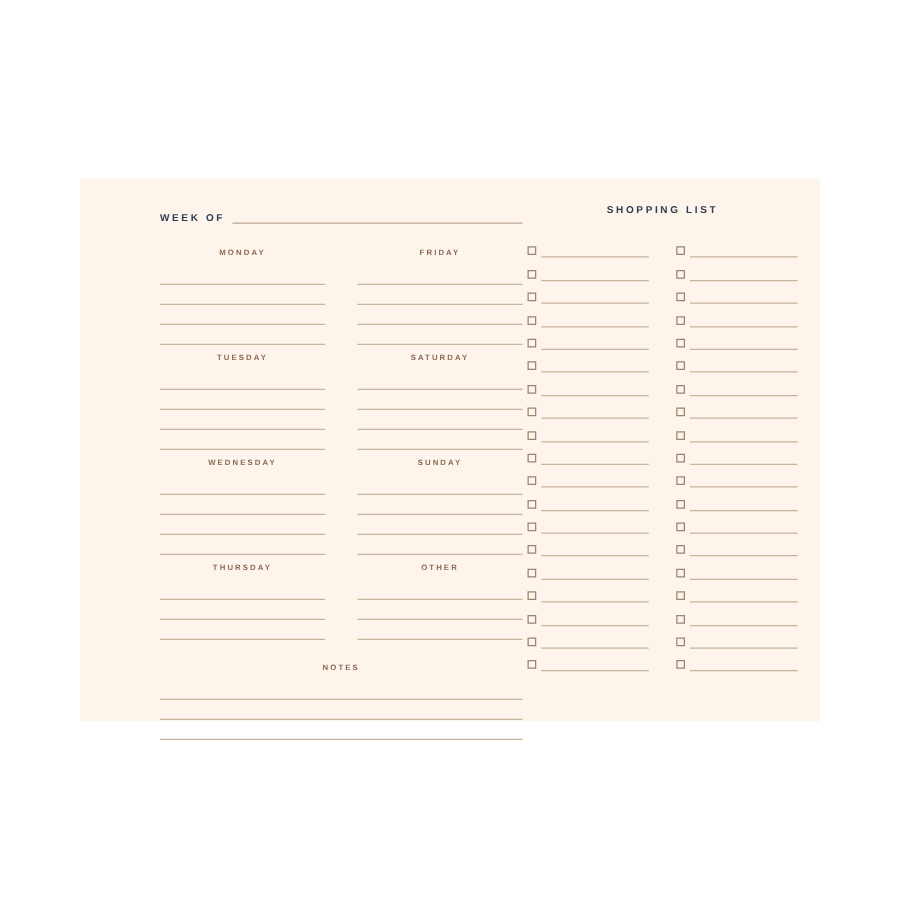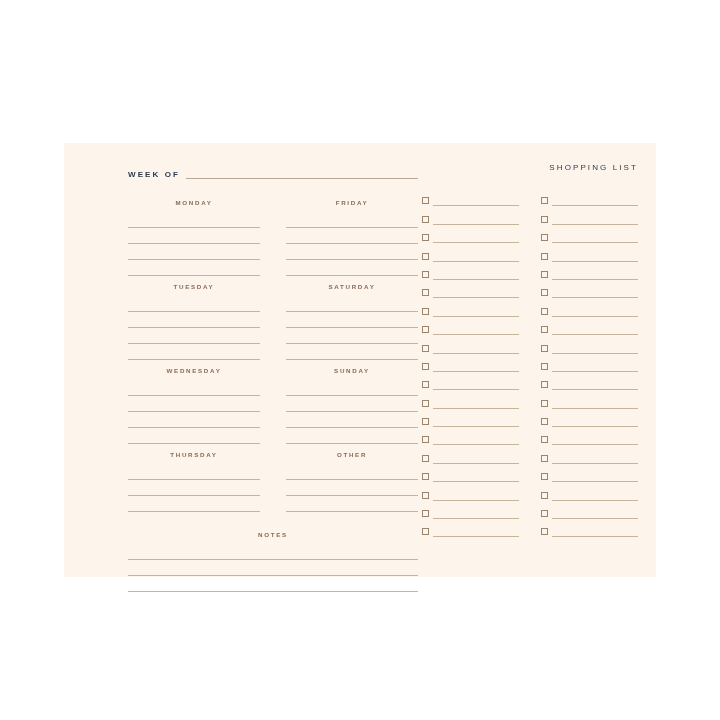--- a/index.html
+++ b/index.html
@@ -105,25 +105,25 @@
   }
 
   
   .shop-side {
     position: absolute;
     left: 358px;
     top: 20px;
     width: 216px;
   }
   .shop-title {
-    text-align: right;
+    text-align: center;
     font-size: 8px;
     letter-spacing: 2.1px;
     color: #2e3c4f;
-    font-weight: normal;
+    font-weight: bold;
     margin-bottom: 16px;
   }
   .shop-cols {
     display: flex;
     gap: 22px;
   }
   .shop-col { width: 97px; }
 
   .shop-row {
     display: flex;

